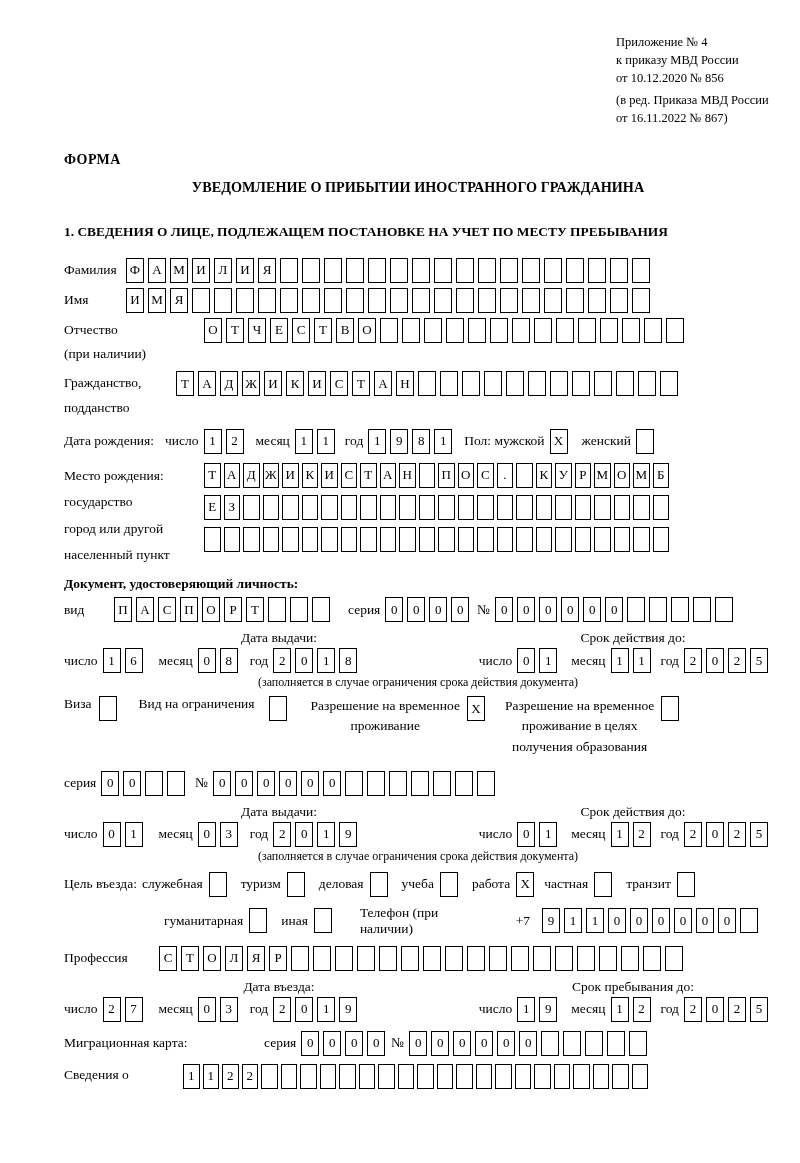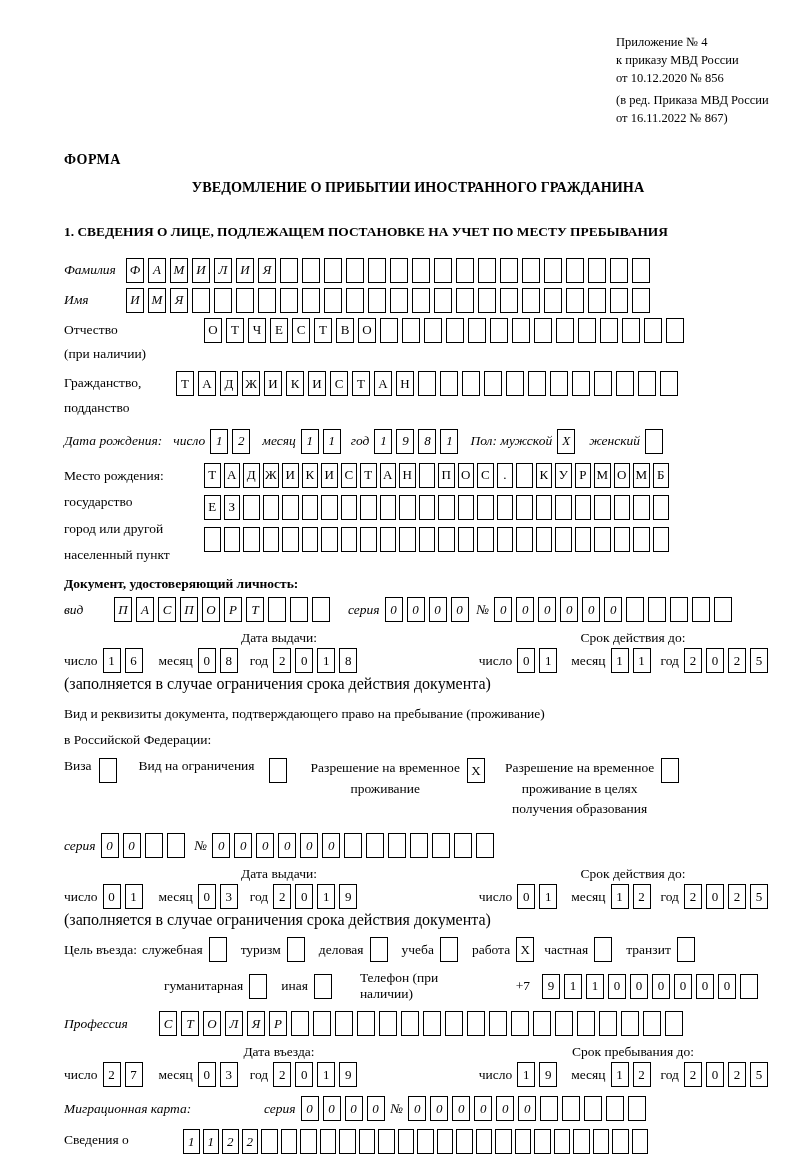--- a/index.html
+++ b/index.html
@@ -11,21 +11,21 @@
   }
   .page { padding:34px 28px 10px 64px; }
 
   .appendix { margin-left:552px; width:190px; font-size:12.5px; line-height:1.42; }
   .appendix .gap { margin-top:5px; }
   .forma { text-align:left; font-weight:bold; font-size:14px; margin-top:24px; letter-spacing:.4px; }
   .title { text-align:center; font-weight:bold; font-size:14.2px; margin-top:8px; line-height:1.55; }
   .blank-line { display:inline-block; width:52px; border-bottom:2px solid #222; height:12px; margin-left:6px; }
   .section-h { font-weight:bold; font-size:13.4px; margin-top:26px; white-space:nowrap; }
 
-  .frow { display:flex; align-items:center; margin-top:5px;font-style:italic; }
+  .frow { display:flex; align-items:center; margin-top:5px; }
   .frow-top { display:flex; align-items:flex-start; margin-top:5px; }
   .cells { display:inline-flex; flex-wrap:nowrap; }
   .cell {
     flex:none; width:18px; height:25px; border:1.6px solid #000; margin-right:4px;
     display:inline-flex; align-items:center; justify-content:center;
     font-size:13px; background:#fff;
   }
   .cells-sm .cell { width:16.5px; margin-right:3px; }
   .lbl { flex:none; }
   .lw62 { width:62px; } .lw112 { width:112px; } .lw140 { width:140px; }
@@ -35,21 +35,21 @@
 
   .center-b { font-weight:bold; margin-top:8px; font-size:13.5px; }
 
   .date-heads { display:flex; margin-top:8px; }
   .dh1 { width:430px; text-align:center; }
   .dh2 { flex:1; text-align:center; }
   .date-vals { display:flex; align-items:center; margin-top:2px; }
   .dv1 { width:430px; display:flex; align-items:center; }
   .dv2 { flex:1; display:flex; align-items:center; }
   .dlab { margin-right:5px;text-align:center; }
-  .note-r { text-align:left; font-size:16px; margin-top:2px; }
+  .note-r { text-align:center; font-size:12px; margin-top:2px; }
 
   .permits { display:flex; align-items:flex-start; margin-top:6px; }
   .permit { display:flex; align-items:flex-start; }
   .ptext { text-align:center; line-height:1.5; }
   .pbox { margin-left:7px; }
 
   .purpose-line { display:flex; align-items:center; margin-top:8px; }
   .purpose-line .cells { margin-left:6px; margin-right:10px; }
   .indent100 { margin-left:100px; }
 
@@ -400,24 +400,20 @@
       <span class="cells">
           <span class="cell">2</span>
           <span class="cell">0</span>
           <span class="cell">2</span>
           <span class="cell">5</span>
         </span>
     </span>
   </div>
   <div class="note-r">(заполняется в случае ограничения срока действия документа)</div>
 
-  <div style="margin-top:8px; line-height:1.9">
-    <div>Вид и реквизиты документа, подтверждающего право на пребывание (проживание)</div>
-    <div>в Российской Федерации:</div>
-  </div>
 
   <div class="permits">
     <span class="permit">
       <span>Виза</span>
       <span class="cells pbox">
           <span class="cell"></span>
         </span>
     </span>
     <span class="permit" style="margin-left:18px">
       <span>Вид на ограничения</span>

